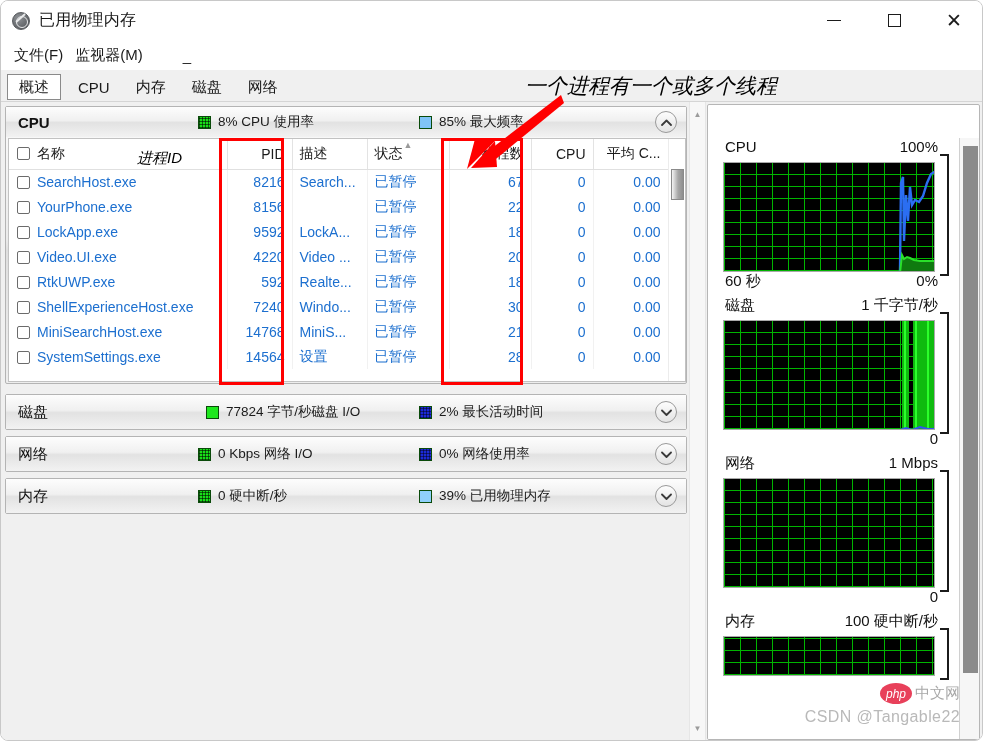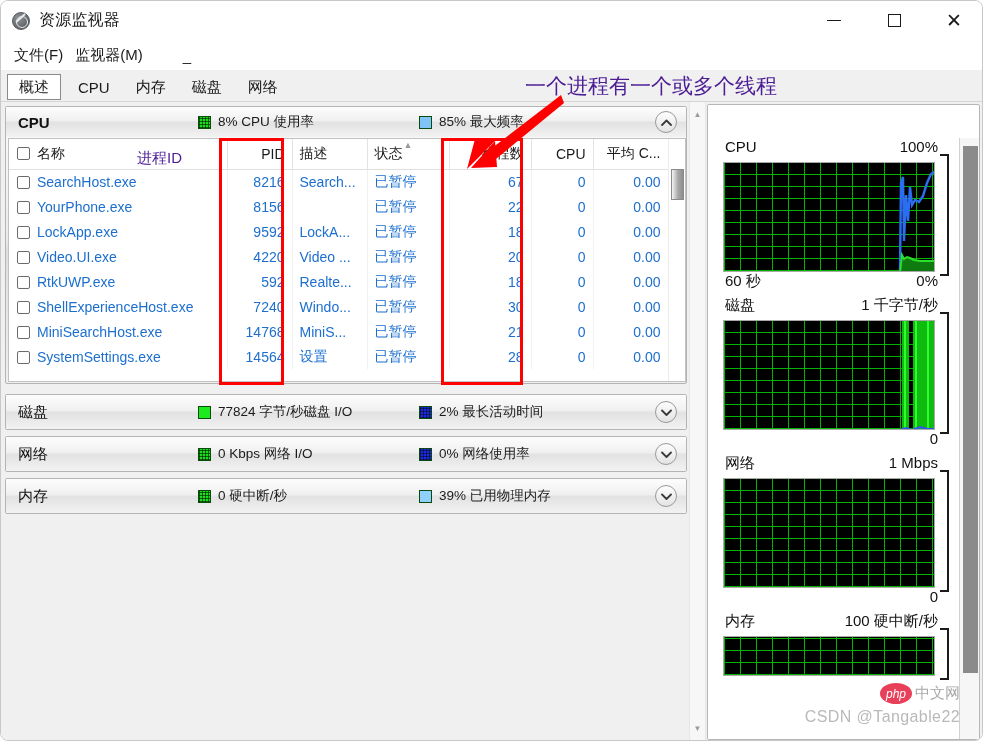--- a/index.html
+++ b/index.html
@@ -373,23 +373,24 @@
   .lp-arrow {
     position: absolute; left: 50%; transform: translateX(-50%);
     font-size: 8px; color: #9b9b9b; line-height: 1;
   }
   .lp-arrow.up { top: 9px; }
   .lp-arrow.dn { bottom: 9px; }
 
   
   .anno-text {
     position: absolute;
-    color: #4c1d95;
+    color: #000000;
     white-space: nowrap;
     font-family: "Liberation Sans", "DejaVu Sans", sans-serif;
+    font-style: italic;
   }
   #anno-top { left: 524px; top: 71px; font-size: 21px; }
   #anno-pid { left: 136px; top: 148px; font-size: 15px; }
   .anno-box {
     position: absolute;
     border: 3px solid #ff0000;
     background: transparent;
   }
   #box-pid { left: 218px; top: 137px; width: 65px; height: 247px; }
   #box-thr { left: 440px; top: 137px; width: 82px; height: 247px; }
@@ -418,21 +419,21 @@
     font-size: 15px; color: #a8a8a8;
   }
 </style>
 </head>
 <body>
 
 <div id="app">
 
   <div class="titlebar">
     <div class="tb-icon"></div>
-    <div class="tb-title">资源监视器</div>
+    <div class="tb-title">已用物理内存</div>
     <div class="tb-spacer"></div>
     <div class="tb-btns">
       <div class="tb-btn">
           <span class="glyph-min"></span>
         </div>
       <div class="tb-btn">
           <span class="glyph-max"></span>
         </div>
       <div class="tb-btn">
           <span class="glyph-close">✕</span>
@@ -570,21 +571,21 @@
           </table>
           <div class="tbl-scroll">
             <div class="tbl-thumb"></div>
           </div>
         </div>
       </div>
 
       <div class="section sec-collapsed" id="sec-disk">
         <div class="sec-header">
           <div class="sec-title normal">磁盘</div>
-          <div class="sec-stat" style="left:192px;">
+          <div class="sec-stat" style="left:200px;">
             <span class="sw sw-solidgreen"></span>
             <span>77824 字节/秒磁盘 I/O</span>
           </div>
           <div class="sec-stat" style="left:413px;">
             <span class="sw sw-blue"></span>
             <span>2% 最长活动时间</span>
           </div>
           <div class="chev">
             <svg width="11" height="7" viewBox="0 0 11 7">
               <path d="M1 1.5 L5.5 6 L10 1.5" fill="none" stroke="#3a3a3a" stroke-width="1.8" stroke-linecap="round" stroke-linejoin="round"></path>

